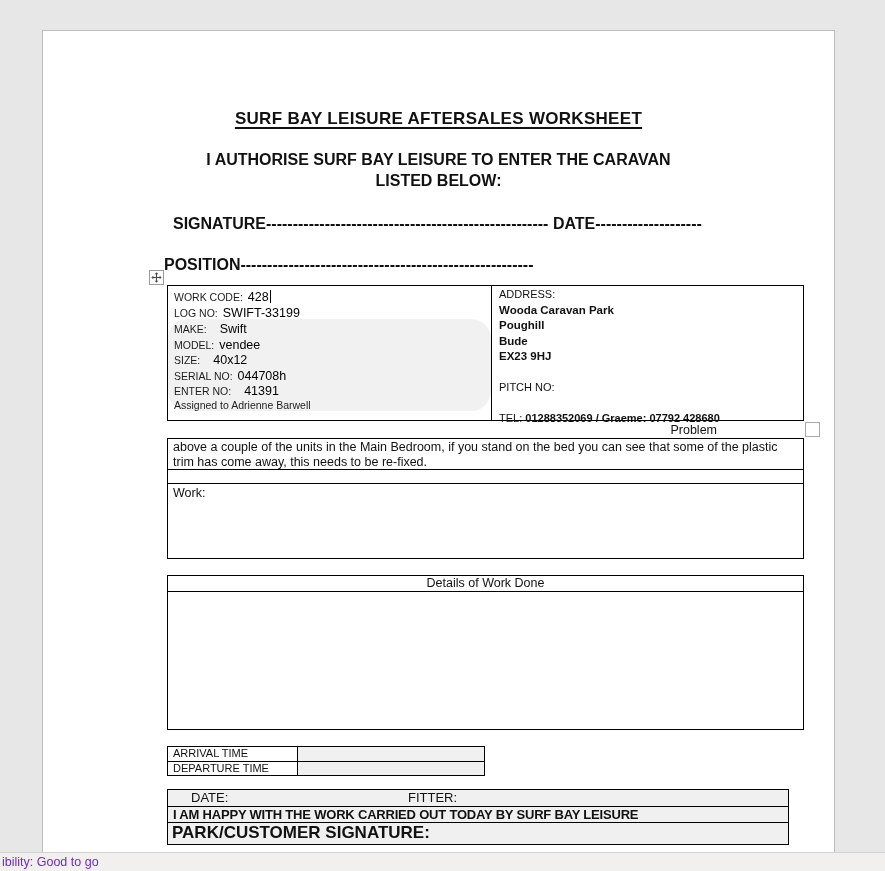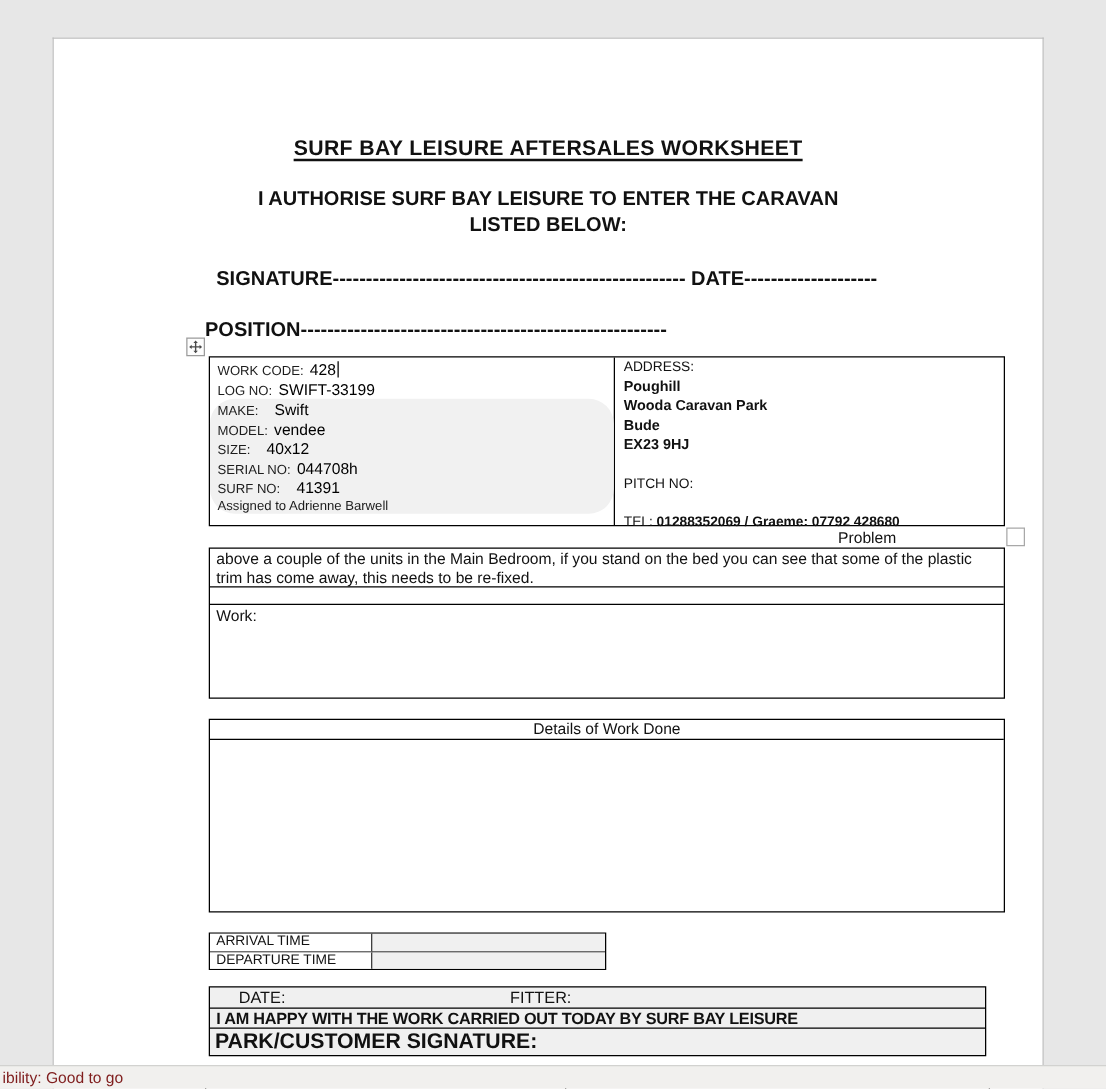--- a/index.html
+++ b/index.html
@@ -98,21 +98,21 @@
   
   .t6 { left:121px; top:835px; width:628px; height:36px; border:1px solid #000; display:flex; }
   .t6 .c1 { width:288px; border-right:1px solid #000; }
   .t6 .c1, .t6 .c2 { text-align:center; font-size:13px; font-weight:bold; padding-top:2px; }
   .t6 .c2 { flex:1; }
 
   
   .status-bar {
     position:absolute; left:0; top:852px; width:885px; height:19px;
     background:#f1f0ee; border-top:1px solid #d2d2d0;
-    font-size:12.5px; color:#7f1d1d; line-height:18px; padding-left:2px;
+    font-size:12.5px; color:#6d28d9; line-height:18px; padding-left:2px;
     z-index:10;
   }
 </style>
 </head>
 <body>
 
 <div class="page">
 
   <div class="abs doc-title">SURF BAY LEISURE AFTERSALES WORKSHEET</div>
 
@@ -145,29 +145,29 @@
         <div class="dline">
           <span class="lbl">MODEL:</span><span class="val">vendee</span>
         </div>
         <div class="dline gap-wide">
           <span class="lbl">SIZE:</span><span class="val">40x12</span>
         </div>
         <div class="dline">
           <span class="lbl">SERIAL NO:</span><span class="val">044708h</span>
         </div>
         <div class="dline gap-wide">
-          <span class="lbl">SURF NO:</span><span class="val">41391</span>
+          <span class="lbl">ENTER NO:</span><span class="val">41391</span>
         </div>
         <div class="assigned">Assigned to Adrienne Barwell</div>
       </div>
     </div>
     <div class="t1-right">
       <div class="aline">ADDRESS:</div>
+      <div class="aline b">Wooda Caravan Park</div>
       <div class="aline b">Poughill</div>
-      <div class="aline b">Wooda Caravan Park</div>
       <div class="aline b">Bude</div>
       <div class="aline b">EX23 9HJ</div>
       <div class="aline"></div>
       <div class="aline">PITCH NO:</div>
       <div class="aline"></div>
       <div class="aline">
         <span>TEL:</span>
         <span class="telno">01288352069 / Graeme: 07792 428680</span>
       </div>
     </div>

